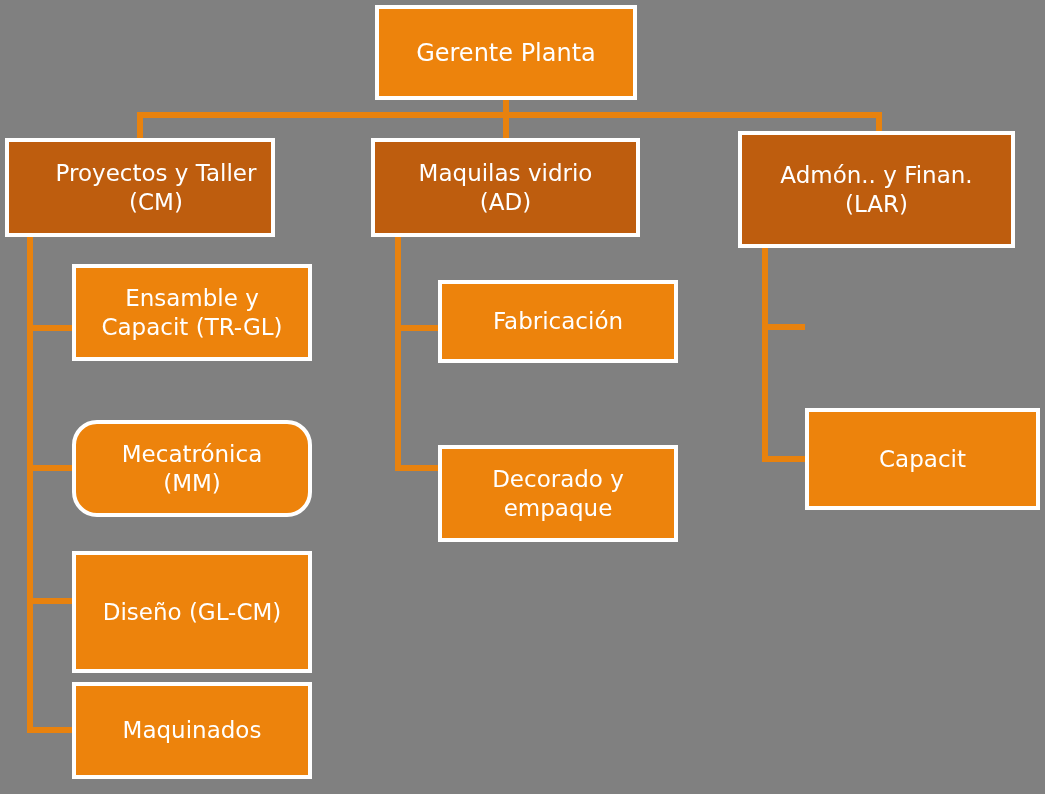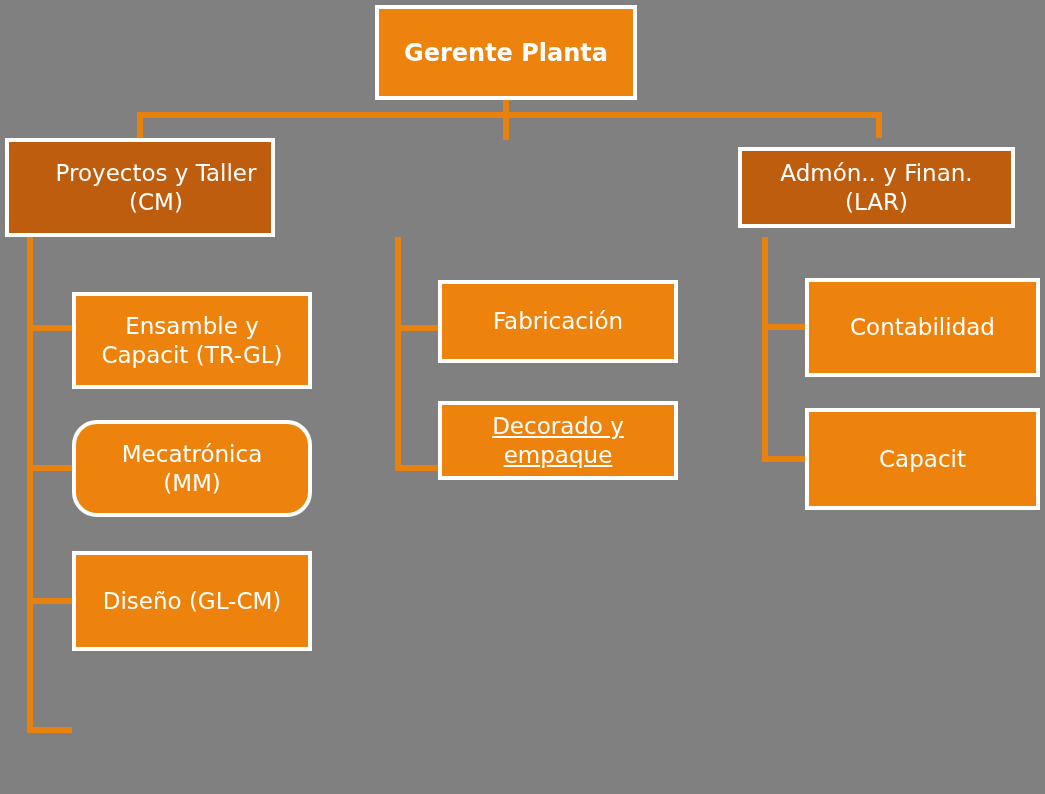--- a/index.html
+++ b/index.html
@@ -32,21 +32,20 @@
     text-align: center;
     font-size: 23px;
     line-height: 1.25;
     white-space: pre-line;
   }
   .node.dark {
     background: #BE5D0E;
   }
   .node.root {
     font-size: 24px;
-    font-weight: bold;
   }
 </style>
 </head>
 <body>
 
 <div class="canvas">
 
   <div class="conn" style="left:503px; top:100px; width:6px; height:40px;"></div>
   <div class="conn" style="left:137px; top:112px; width:745px; height:6px;"></div>
   <div class="conn" style="left:137px; top:112px; width:6px; height:26px;"></div>
@@ -63,29 +62,31 @@
   <div class="conn" style="left:395px; top:465px; width:43px; height:6px;"></div>
 
   <div class="conn" style="left:762px; top:237px; width:6px; height:225px;"></div>
   <div class="conn" style="left:762px; top:324px; width:43px; height:6px;"></div>
   <div class="conn" style="left:762px; top:456px; width:43px; height:6px;"></div>
 
   <div class="node root" style="left:375px; top:5px; width:262px; height:95px;">Gerente Planta</div>
 
   <div class="node dark" style="left:5px; top:138px; width:270px; height:99px;padding-left:32px;">Proyectos y Taller
 (CM)</div>
-  <div class="node dark" style="left:738px; top:147px; width:277px; height:81px;">Admón.. y Finan.
+  <div class="node dark" style="left:371px; top:138px; width:269px; height:99px;">Maquilas vidrio
+(AD)</div>
+  <div class="node dark" style="left:738px; top:131px; width:277px; height:117px;">Admón.. y Finan.
 (LAR)</div>
 
-  <div class="node" style="left:72px; top:292px; width:240px; height:97px;">Ensamble y
+  <div class="node" style="left:72px; top:264px; width:240px; height:97px;">Ensamble y
 Capacit (TR-GL)</div>
   <div class="node" style="left:72px; top:420px; width:240px; height:97px;border-radius:25px;">Mecatrónica
 (MM)</div>
-  <div class="node" style="left:72px; top:551px; width:240px; height:100px;">Diseño (GL-CM)</div>
+  <div class="node" style="left:72px; top:551px; width:240px; height:122px;">Diseño (GL-CM)</div>
+  <div class="node" style="left:72px; top:682px; width:240px; height:97px;">Maquinados</div>
 
   <div class="node" style="left:438px; top:280px; width:240px; height:83px;">Fabricación</div>
-  <div class="node" style="left:438px; top:401px; width:240px; height:79px;text-decoration:underline;">Decorado y
+  <div class="node" style="left:438px; top:445px; width:240px; height:97px;">Decorado y
 empaque</div>
 
-  <div class="node" style="left:805px; top:278px; width:235px; height:99px;">Contabilidad</div>
   <div class="node" style="left:805px; top:408px; width:235px; height:102px;">Capacit</div>
 
 </div>
 
 </body></html>

